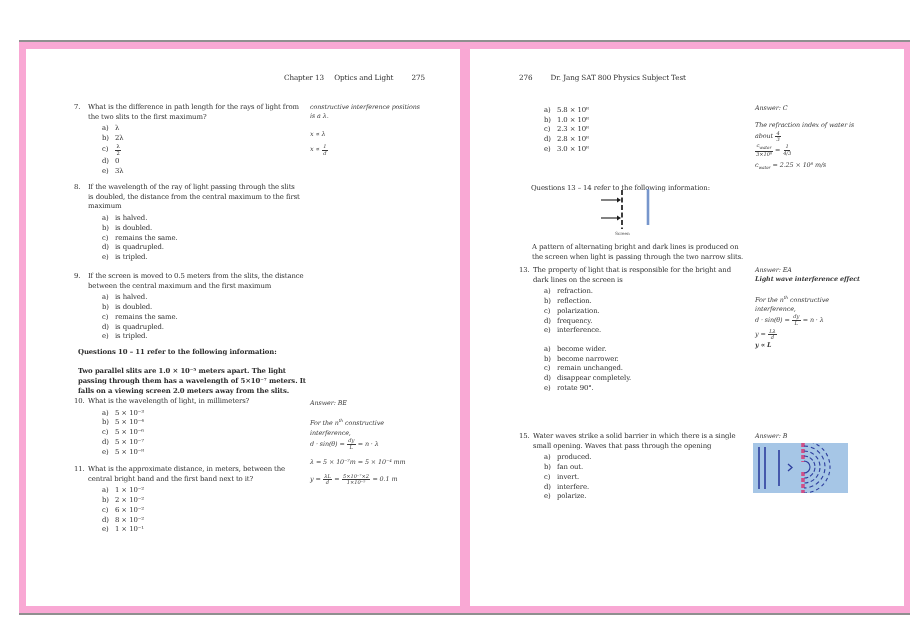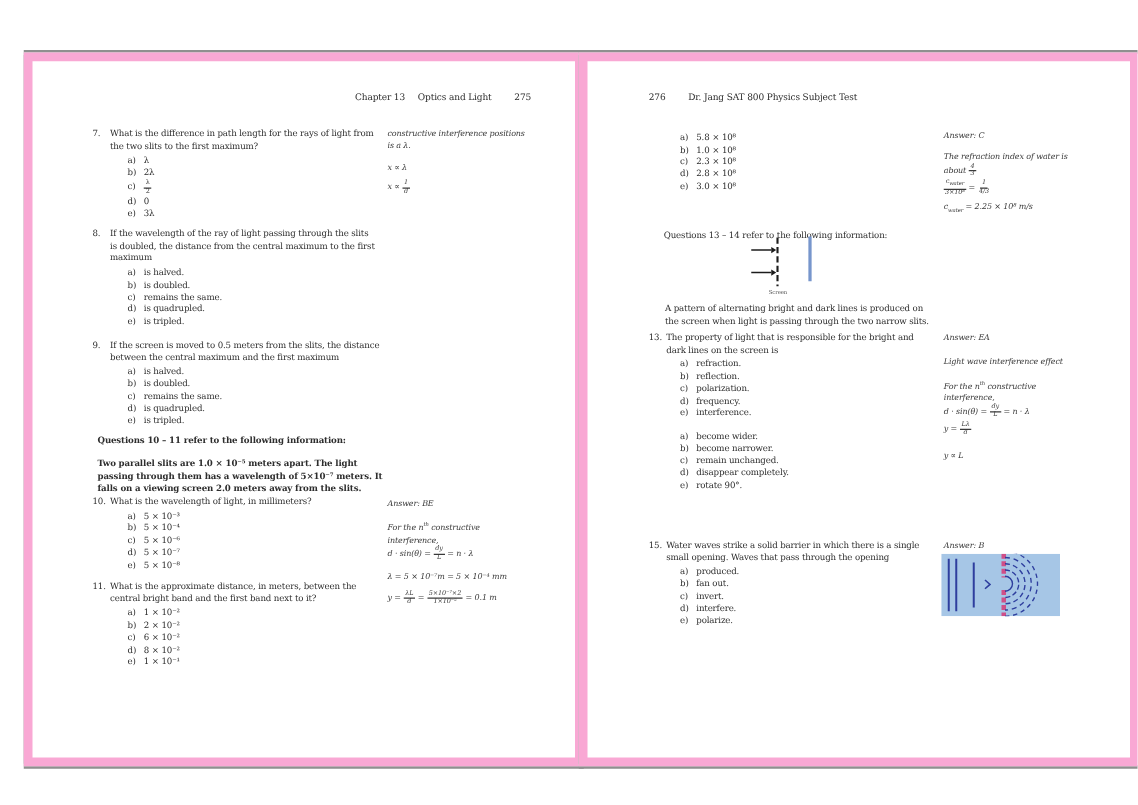--- a/index.html
+++ b/index.html
@@ -25,21 +25,21 @@
   .opt{display:flex;white-space:nowrap;}
   .ol{flex:0 0 13px;}
   .optfrac{display:flex;align-items:center;height:13px;}
   .info{position:absolute;font-size:6.9px;line-height:9.7px;}
   .ibody{margin-left:11px;}
   .marg{position:absolute;font-style:italic;font-size:6.4px;line-height:9.3px;color:#3a3a3a;}
   .frac{display:inline-flex;flex-direction:column;align-items:center;line-height:1.1;font-size:5.2px;}
   .frac .fn{border-bottom:0.7px solid #3a3a3a;padding:0 1.5px;text-align:center;}
   .frac .fd{padding:0 1px;text-align:center;}
   .frow{display:flex;align-items:center;gap:2px;white-space:nowrap;}
-  .mt8{margin-top:8px;} .mt6{margin-top:6px;} .mt10{margin-top:10px;} .mt5{margin-top:5px;}
+  .mt8{margin-top:8px;} .mt6{margin-top:6px;} .mt10{font-weight:bold;} .mt5{margin-top:5px;}
   sup.sm{font-size:4.3px;} sub.sm{font-size:4.3px;}
   .dg{position:absolute;}
   .scrlabel{font-size:4.3px;fill:#555;font-style:normal;}
 </style>
 </head>
 <body>
 
 <div class="page pl">
 
   <div class="hdr" style="left:258px;">

